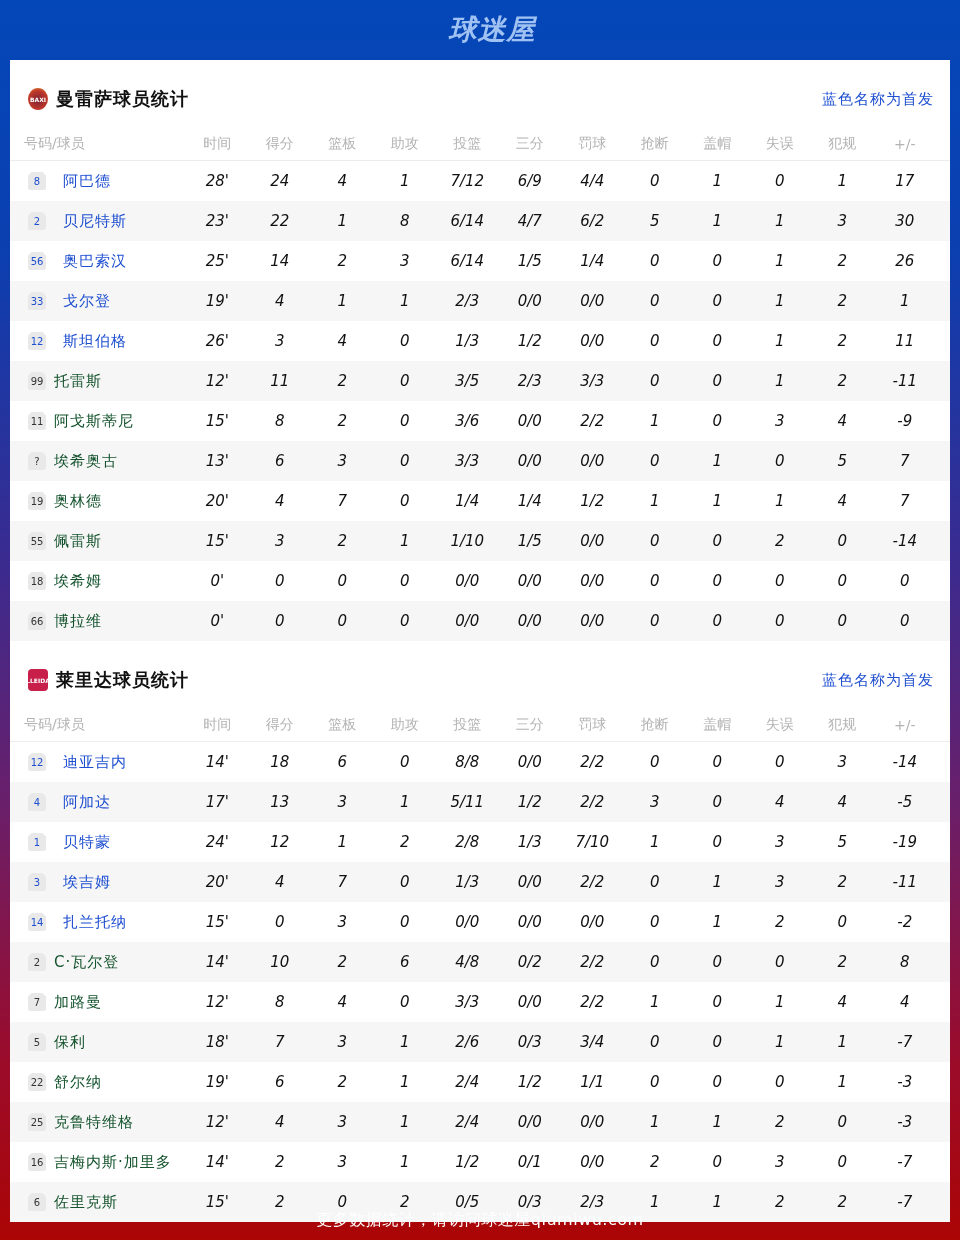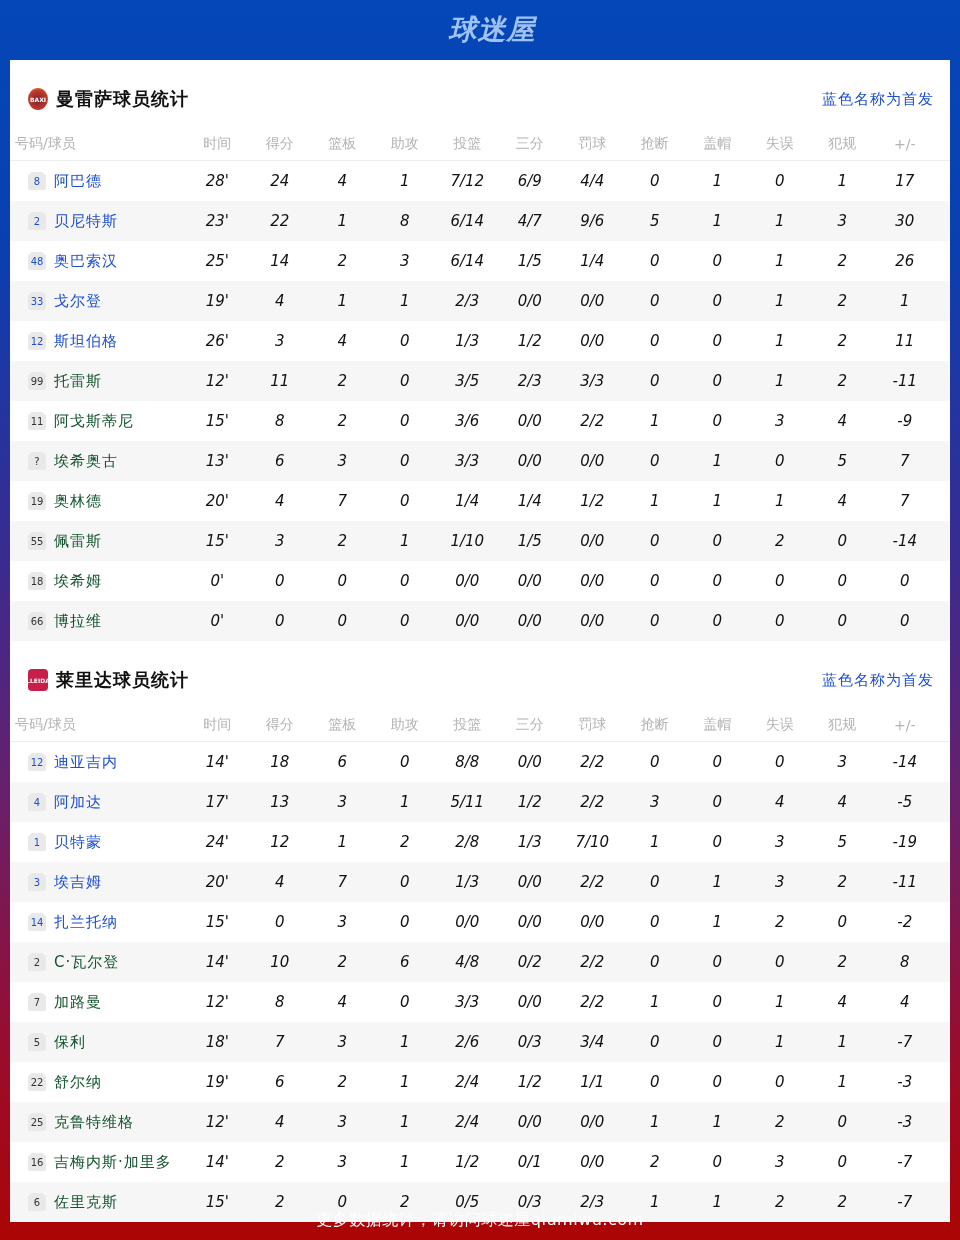--- a/index.html
+++ b/index.html
@@ -38,31 +38,31 @@
   .team-name { font-size: 18px; font-weight: bold; color: #111; letter-spacing: 1px; }
   .starter-note { font-size: 15px; color: #1e4fd0; font-weight: normal; letter-spacing: 1px; }
   .col-head {
     height: 34px; display: flex; align-items: center;
     border-bottom: 1px solid #ececec;
     color: #b3b3b3; font-size: 14px;
   }
   .row { height: 40px; display: flex; align-items: center; font-size: 15px; color: #111; }
   .row.alt { background: #f6f6f6; }
   .c-player { width: 176px; padding-left: 18px; display: flex; align-items: center; }
-  .col-head .c-player { padding-left: 5px; }
+  .col-head .c-player { padding-left: 14px; }
   .c { width: 62.5px; text-align: center; font-style: italic; font-family: "DejaVu Sans", sans-serif; }
   .col-head .c { font-style: normal; }
   .jersey {
     width: 18px; height: 18px; background: #e9e9e9; border-radius: 2px;
     font-size: 10px; display: flex; align-items: center; justify-content: center;
     color: #333; margin-right: 8px; clip-path: polygon(20% 0, 80% 0, 100% 20%, 100% 100%, 0 100%, 0 20%);
   }
   .jersey.starter { color: #1e4fd0; }
   .pname { font-size: 15px; color: #14532d; letter-spacing: 1px; }
-  .pname.starter { color: #1e4fd0; }
+  .pname.starter { color: #1e4fd0; margin-left: 9px; }
   .footer {
     position: absolute; left: 0; top: 1200px; width: 960px; height: 40px;
     display: flex; align-items: center; justify-content: center;
     color: #fff; font-size: 16px; letter-spacing: 0.5px;
   }
 </style>
 </head>
 <body>
 
 <div class="brand-bar">
@@ -116,30 +116,30 @@
           <div class="c-player">
             <span class="jersey starter">2</span>
             <span class="pname starter">贝尼特斯</span>
           </div>
           <span class="c">23'</span>
           <span class="c">22</span>
           <span class="c">1</span>
           <span class="c">8</span>
           <span class="c">6/14</span>
           <span class="c">4/7</span>
-          <span class="c">9/6</span>
+          <span class="c">6/2</span>
           <span class="c">5</span>
           <span class="c">1</span>
           <span class="c">1</span>
           <span class="c">3</span>
           <span class="c">30</span>
         </div>
         <div class="row">
           <div class="c-player">
-            <span class="jersey starter">48</span>
+            <span class="jersey starter">56</span>
             <span class="pname starter">奥巴索汉</span>
           </div>
           <span class="c">25'</span>
           <span class="c">14</span>
           <span class="c">2</span>
           <span class="c">3</span>
           <span class="c">6/14</span>
           <span class="c">1/5</span>
           <span class="c">1/4</span>
           <span class="c">0</span>

